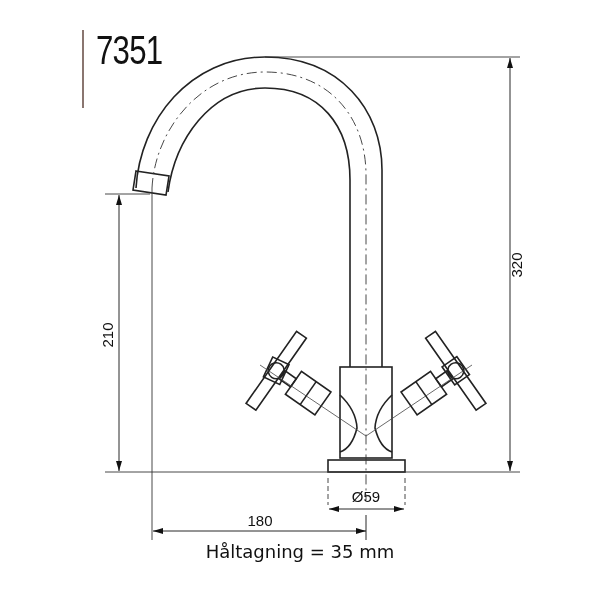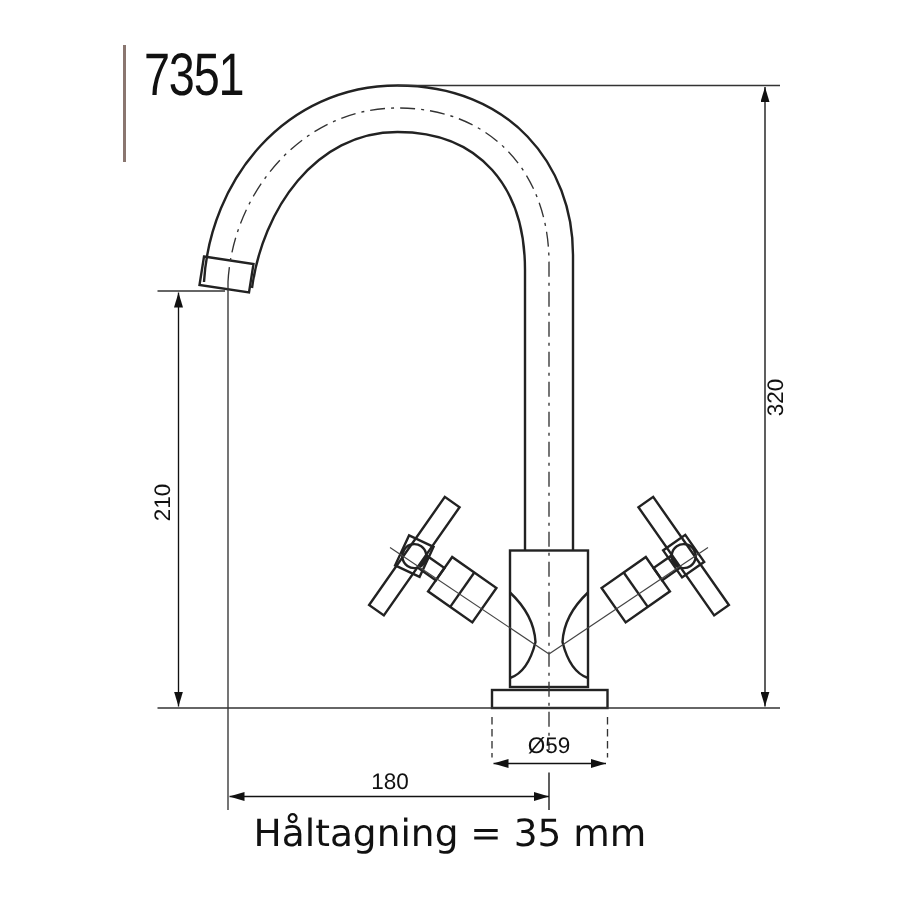--- a/index.html
+++ b/index.html
@@ -1,21 +1,21 @@
 <!DOCTYPE html>
 <html><head>
 <meta charset="utf-8">
 <style>
   html, body { margin: 0; padding: 0; background: #ffffff; }
   body { width: 600px; height: 600px; position: relative; overflow: hidden; }
   .title-bar { position: absolute; left: 82px; top: 30px; width: 2px; height: 78px; background: #8a7670; }
   .model { position: absolute; left: 96px; top: 28px; font-family: "Liberation Sans", sans-serif; font-size: 40px; line-height: 44px; color: #111; transform: scaleX(0.78); transform-origin: left top; letter-spacing: -1px; }
   svg { position: absolute; left: 0; top: 0; }
   .dimtxt { font-family: "Liberation Sans", sans-serif; font-size: 15px; fill: #111; }
-  .caption { position: absolute; left: 0; width: 600px; top: 541px; text-align: center; font-family: "DejaVu Sans", sans-serif; font-size: 25px; color: #111; padding-left: 0; }
+  .caption { position: absolute; left: 0; width: 600px; top: 541px; text-align: center; font-family: "DejaVu Sans", sans-serif; font-size: 18px; color: #111; padding-left: 0; }
   .caption span { position: relative; left: 0; }
 </style>
 </head>
 <body>
 
 <div class="title-bar"></div>
 <div class="model">7351</div>
 
 <svg width="600" height="600" viewBox="0 0 600 600">
   <defs>

